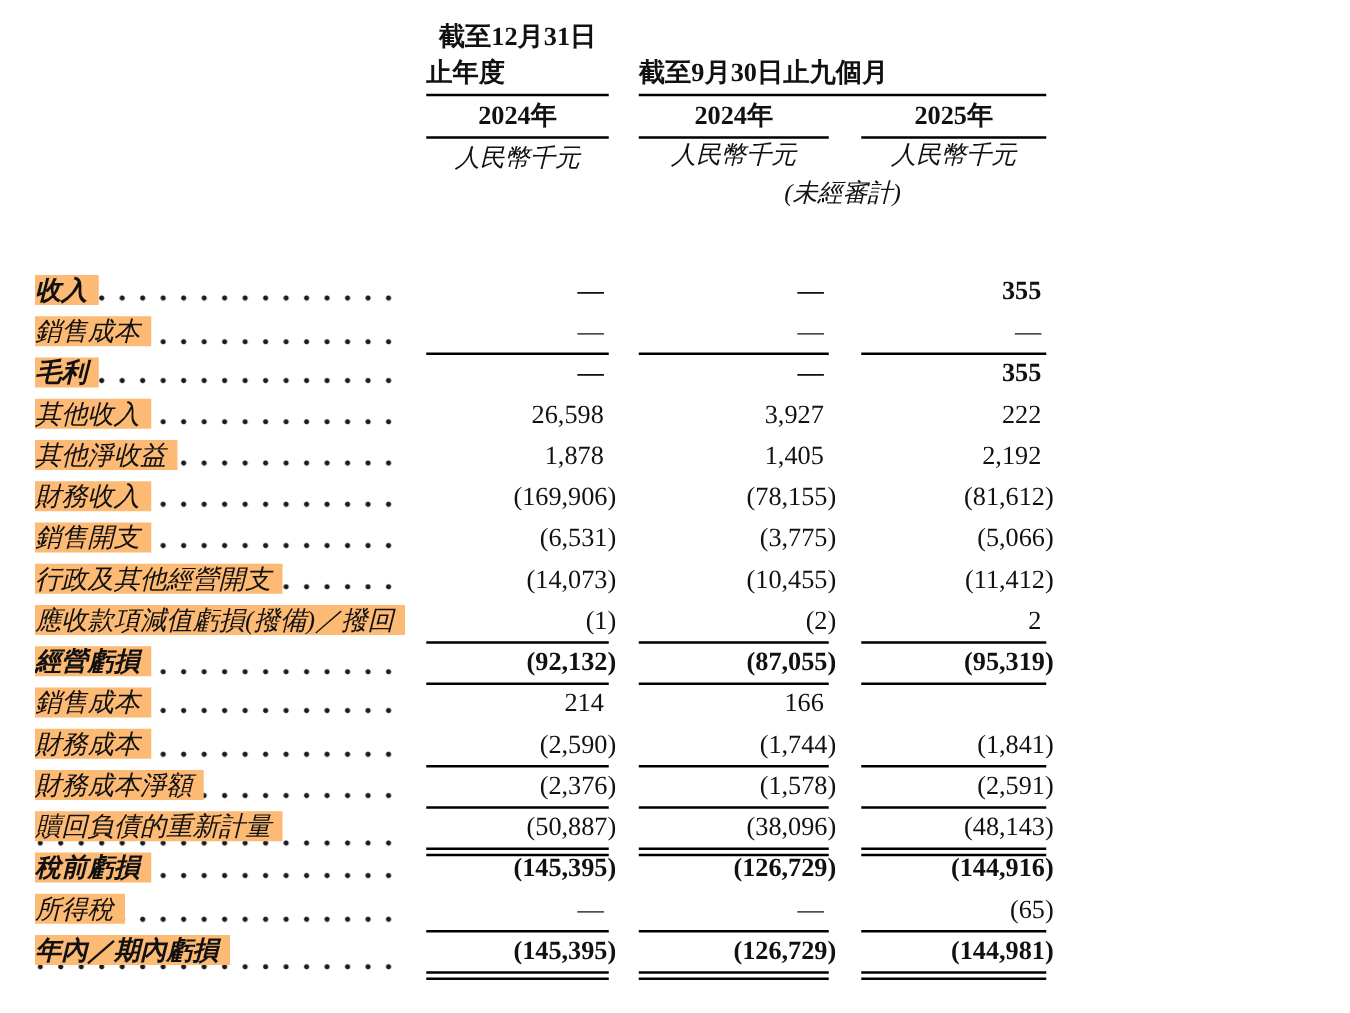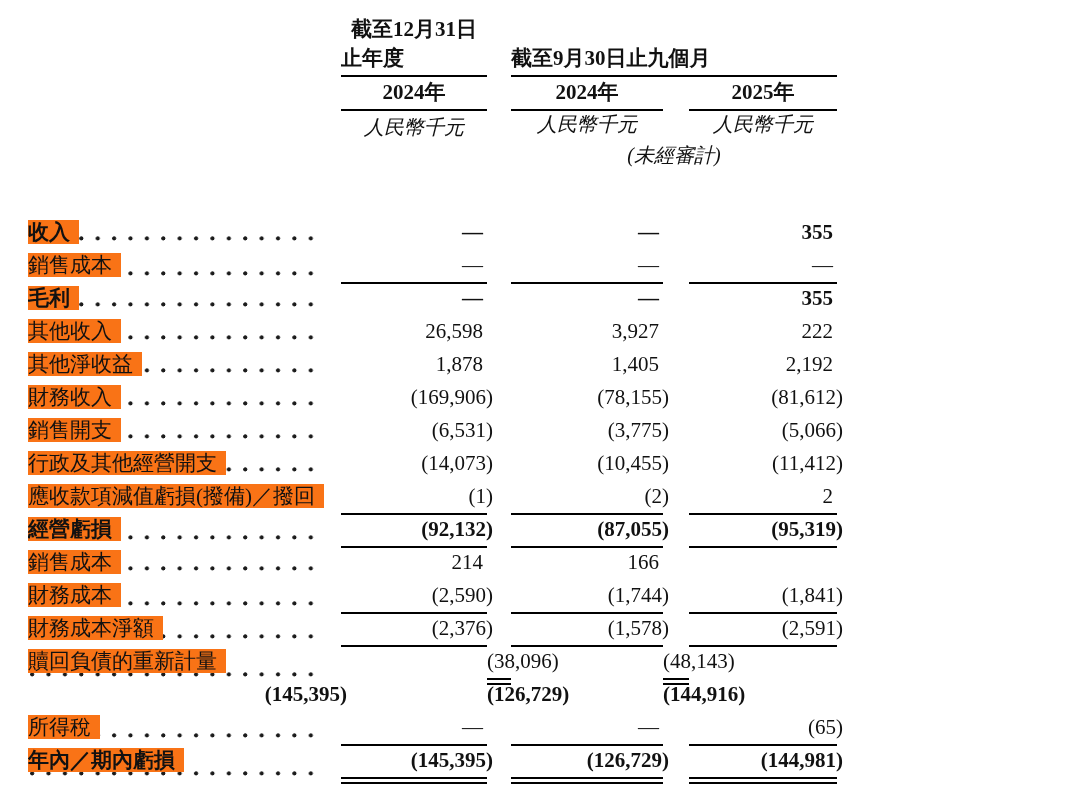--- a/index.html
+++ b/index.html
@@ -20,21 +20,21 @@
   .hx{height:31px;line-height:27px;text-align:center;font-weight:400;font-style:italic;font-size:20px;}
 
   
   .rows{margin-top:43px;}
   .row{display:grid;grid-template-columns:1fr 146px 24px 152px 26px 148px;height:33px;font-size:21px;}
   .cell{line-height:33px;white-space:nowrap;}
   .label{position:relative;overflow:hidden;}
   .dots{position:absolute;left:2px;right:24px;bottom:8px;height:5px;
         background-image:radial-gradient(circle at 2.2px 2.4px,#1b1b1b 1.7px,rgba(0,0,0,0) 2.4px);
         background-size:16.4px 5px;background-repeat:repeat-x;}
-  .lbl{position:relative;z-index:1;background:#f97316;padding-right:9px;}
+  .lbl{position:relative;z-index:1;background:#fdba74;padding-right:9px;font-style:italic;}
   .val{text-align:right;padding-right:4px;}
   .val span{display:inline-block;}
   .val span.paren{margin-right:-10px;}
   .row.bold .lbl,.row.bold .val{font-weight:700;}
   .row.u1 .val{border-bottom:2.2px solid #000;}
   .row.u2 .val{border-bottom:7px double #000;}
 </style>
 </head>
 <body>
 
@@ -163,26 +163,28 @@
       <div class="row u1">
         <div class="cell label"><span class="dots"></span><span class="lbl">財務成本淨額</span></div>
         <div class="cell val"><span class="paren">(2,376)</span></div>
         <div class="cell sp"></div>
         <div class="cell val"><span class="paren">(1,578)</span></div>
         <div class="cell sp"></div>
         <div class="cell val"><span class="paren">(2,591)</span></div>
       </div>
       <div class="row u2">
         <div class="cell label"><span class="dots"></span><span class="lbl">贖回負債的重新計量</span></div>
+        <div class="cell val"><span class="paren">(50,887)</span></div>
         <div class="cell sp"></div>
         <div class="cell val"><span class="paren">(38,096)</span></div>
         <div class="cell sp"></div>
         <div class="cell val"><span class="paren">(48,143)</span></div>
       </div>
       <div class="row bold">
+        <div class="cell label"><span class="dots"></span><span class="lbl">稅前虧損</span></div>
         <div class="cell val"><span class="paren">(145,395)</span></div>
         <div class="cell sp"></div>
         <div class="cell val"><span class="paren">(126,729)</span></div>
         <div class="cell sp"></div>
         <div class="cell val"><span class="paren">(144,916)</span></div>
       </div>
       <div class="row u1">
         <div class="cell label"><span class="dots"></span><span class="lbl">所得稅</span></div>
         <div class="cell val"><span>—</span></div>
         <div class="cell sp"></div>

